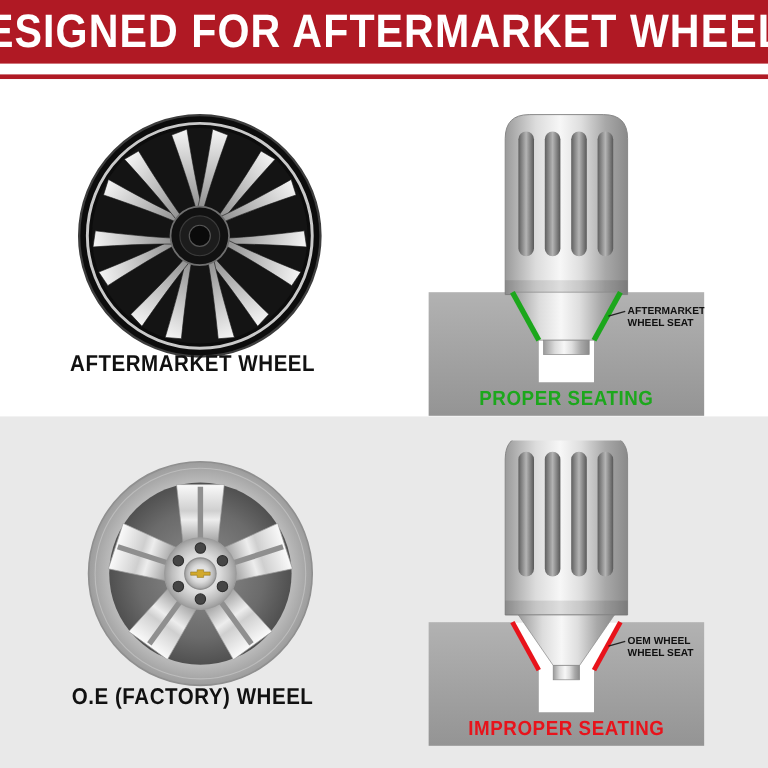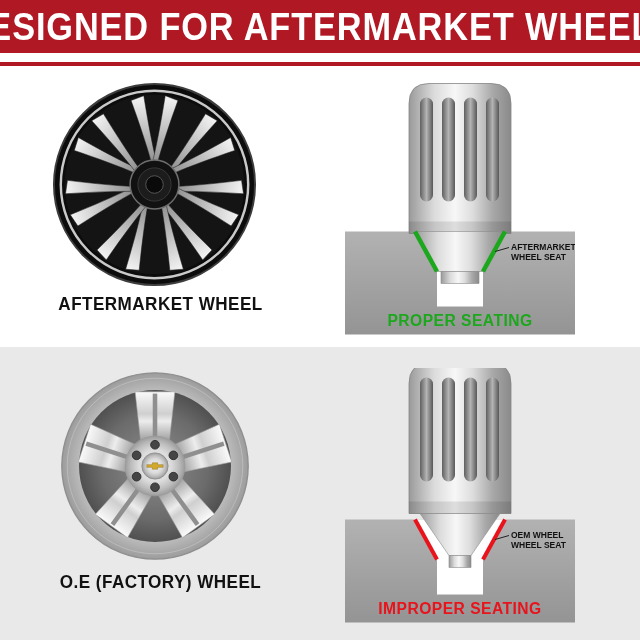--- a/index.html
+++ b/index.html
@@ -12,34 +12,34 @@
     background:#b01924; display:flex; align-items:center; justify-content:center;
   }
   .banner-title {
     margin:0; color:#ffffff; font-size:39px; font-weight:bold;
     letter-spacing:1px; white-space:nowrap; transform:scaleX(0.88);
   }
   .red-rule { position:absolute; top:62px; left:0; width:640px; height:4px; background:#b01924; }
   .panel { position:absolute; left:0; width:640px; }
   .panel-top { top:66px; height:281px; background:#ffffff; }
   .panel-bottom { top:347px; height:293px; background:#e9e9e9; }
-  figure { margin:0; padding:0; }
+  figure { margin:12px; padding:0; }
   .wheel-fig { position:absolute; }
   .wheel-fig.top-wheel { left:52px; top:16px; width:205px; height:205px; }
   .wheel-fig.bottom-wheel { left:60px; top:24px; width:190px; height:190px; }
   .wheel-label {
     position:absolute; left:18px; width:285px; text-align:center;
     font-weight:bold; color:#111; font-size:19px; letter-spacing:0.5px;
     transform:scaleX(0.9); white-space:nowrap;
   }
   .panel-top .wheel-label { top:227px; }
   .panel-bottom .wheel-label { top:224px; }
   .diagram-fig { position:absolute; left:345px; width:230px; height:258px; }
   .panel-top .diagram-fig { top:14px; }
-  .panel-bottom .diagram-fig { top:21px;text-decoration:underline; }
+  .panel-bottom .diagram-fig { top:8px;text-decoration:underline; }
   svg { display:block; }
   svg text { font-family:"Liberation Sans", sans-serif; }
 </style>
 </head>
 <body>
 
 <div class="canvas">
 
   <svg width="0" height="0" style="position:absolute" aria-hidden="true">
     <defs>

